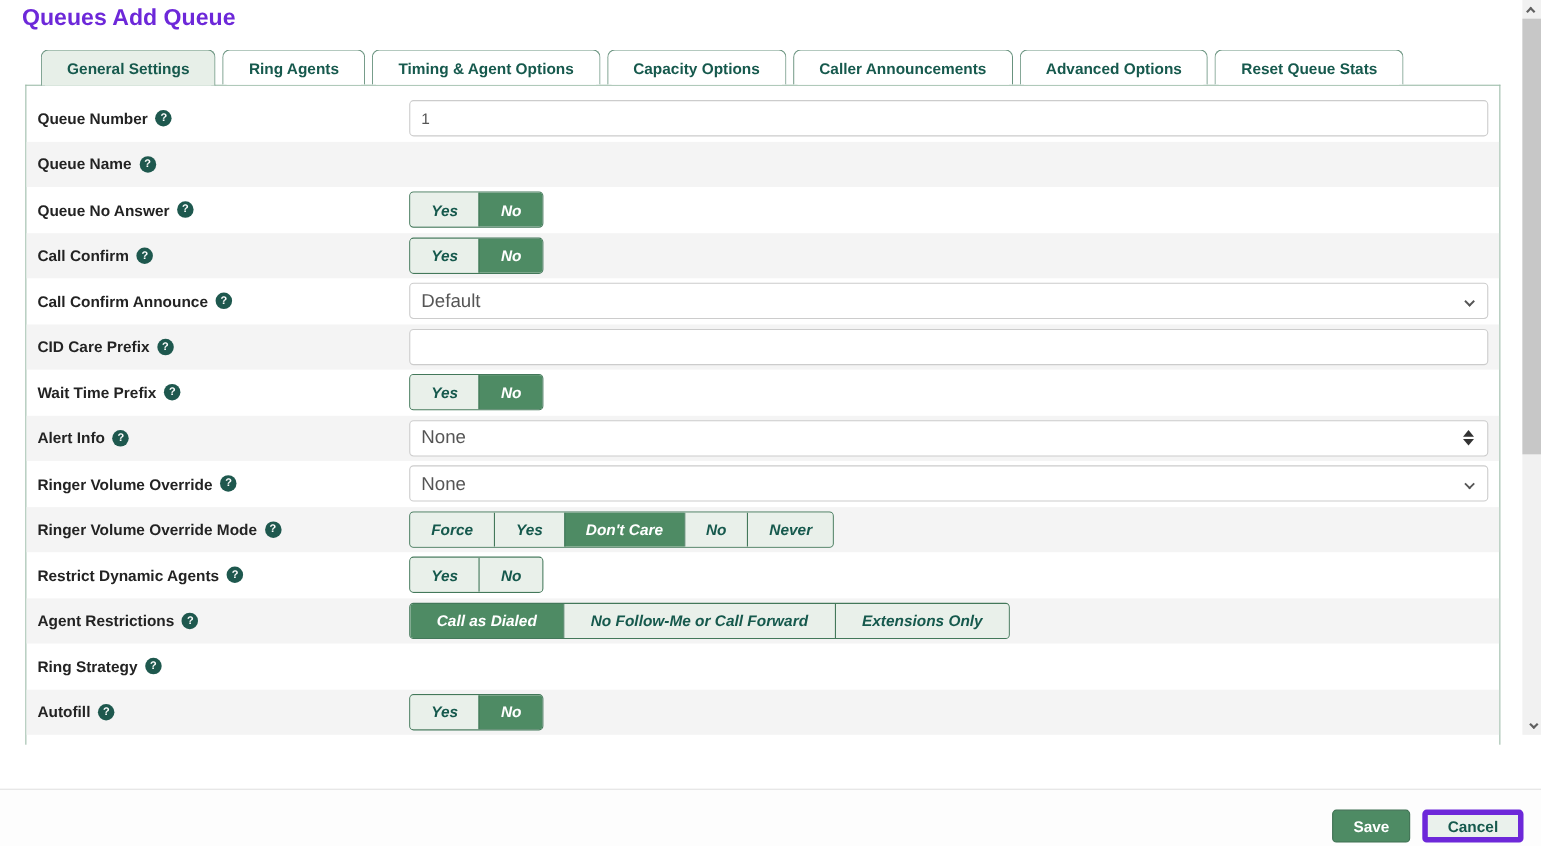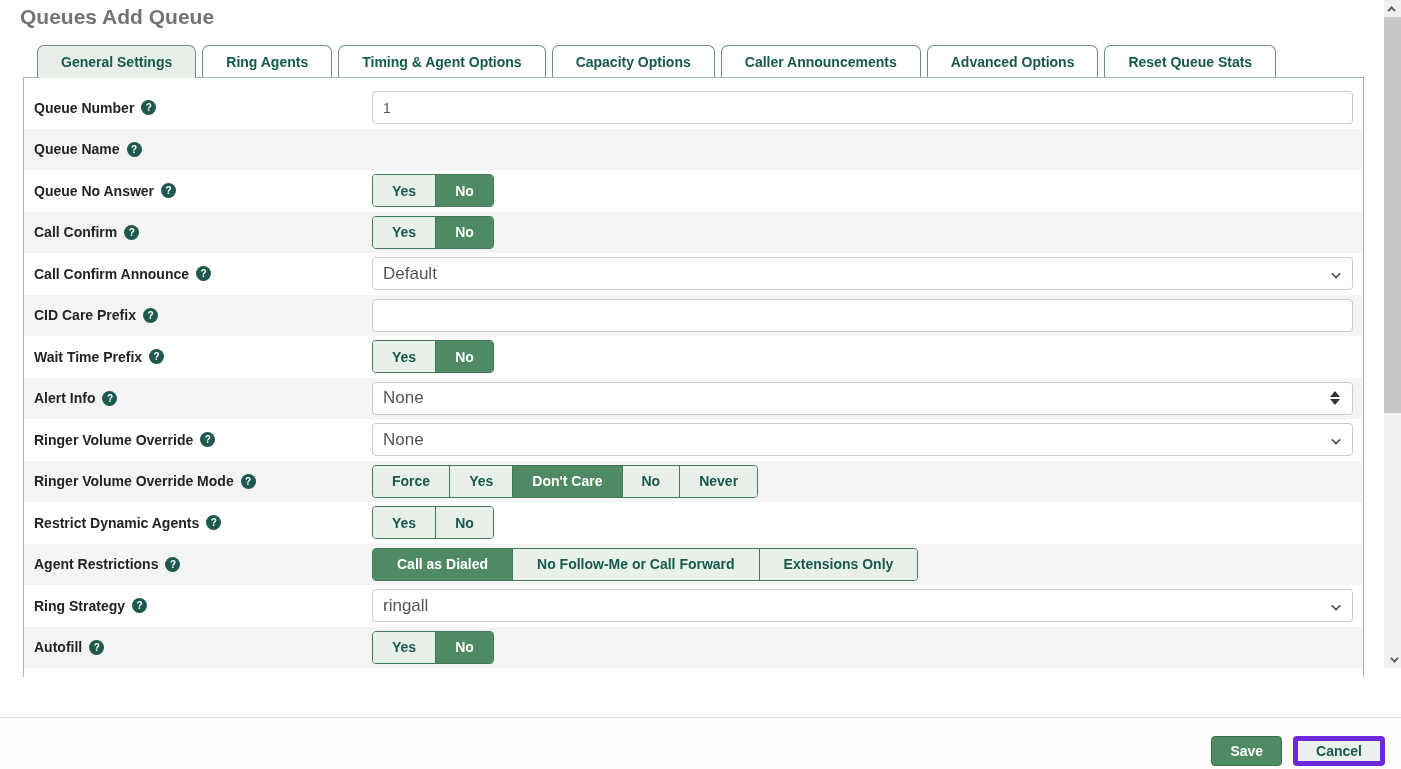--- a/index.html
+++ b/index.html
@@ -1,20 +1,20 @@
 <!DOCTYPE html>
 <html><head>
 <meta charset="utf-8">
 <style>
   * { margin:0; padding:0; box-sizing:border-box; }
   html,body { width:1401px; height:769px; overflow:hidden; background:#fff;
               font-family:"Liberation Sans", sans-serif; }
   .stage { position:relative; width:1401px; height:769px; background:#fff; }
 
-  .page-title { position:absolute; left:20px; top:5px; font-size:21px; font-weight:bold; color:#737373; }
+  .page-title { position:absolute; left:20px; top:5px; font-size:21px; font-weight:bold; color:#6d28d9; }
 
   
   .tabs { position:absolute; left:37px; top:45px; display:flex; gap:6px; z-index:3; }
   .tab { height:32px; display:flex; align-items:center; padding:0 23px;
          border:1px solid #68927e; border-bottom:none; border-radius:7px 7px 0 0;
          background:#ffffff; color:#16594d; font-size:14px; font-weight:bold; cursor:pointer; white-space:nowrap; }
   .tab.active { background:#e7efe8; height:33px; position:relative; z-index:4; }
 
   
   .panel { position:absolute; left:23px; top:77px; width:1341px; height:600px;
@@ -30,21 +30,21 @@
                 font-family:"Liberation Sans", sans-serif; font-size:14px; color:#555; padding:0 10px; outline:none; }
 
   .select-box { position:relative; width:100%; height:33px; border:1px solid #ccc; border-radius:4px; background:#fff;
                 display:flex; align-items:center; padding:0 28px 0 10px; font-size:17px; color:#555; cursor:pointer; }
   .chevron-down { position:absolute; right:12px; top:12px; width:8px; height:8px;
                   border-right:2px solid #555; border-bottom:2px solid #555; transform:rotate(45deg) scale(.85); }
   .updown { position:absolute; right:12px; top:8px; display:flex; flex-direction:column; gap:2px; }
   .tri-up   { width:0; height:0; border-left:5px solid transparent; border-right:5px solid transparent; border-bottom:6px solid #333; }
   .tri-down { width:0; height:0; border-left:5px solid transparent; border-right:5px solid transparent; border-top:6px solid #333; }
 
-  .btn-group { display:flex; height:33px; border:1px solid #43785a; border-radius:4px; overflow:hidden; background:#e9f0ea; }
+  .btn-group { display:flex; height:33px; border:1px solid #43785a; border-radius:4px; overflow:hidden; background:#e9f0ea;font-style:italic; }
   .seg { display:flex; align-items:center; justify-content:center; padding:0 19px; font-size:14px; font-weight:bold;
          color:#16594d; background:#e9f0ea; border-left:1px solid #43785a; cursor:pointer; white-space:nowrap; }
   .seg:first-child { border-left:none; }
   .seg.active { background:#4e8b64; color:#fff; }
   .seg.wide { padding:0 24px; }
 
   
   .footer { position:absolute; left:0; top:717px; width:1401px; height:52px; background:#fdfdfd; border-top:1px solid #e2e2e2; }
   .footer-buttons { position:absolute; right:16px; top:18px; display:flex; gap:11px; }
   .btn { height:30px; border-radius:4px; font-family:"Liberation Sans", sans-serif; font-size:14px; font-weight:bold;
@@ -215,26 +215,20 @@
             <div class="seg wide">No Follow-Me or Call Forward</div>
             <div class="seg wide">Extensions Only</div>
           </div>
         </div>
       </div>
       <div class="row">
         <div class="row-label">
           <span>Ring Strategy</span>
           <span class="help-icon">?</span>
         </div>
-        <div class="control">
-          <div class="select-box">
-            <span>ringall</span>
-            <span class="chevron-down"></span>
-          </div>
-        </div>
       </div>
       <div class="row striped">
         <div class="row-label">
           <span>Autofill</span>
           <span class="help-icon">?</span>
         </div>
         <div class="control">
           <div class="btn-group">
             <div class="seg">Yes</div>
             <div class="seg active">No</div>

